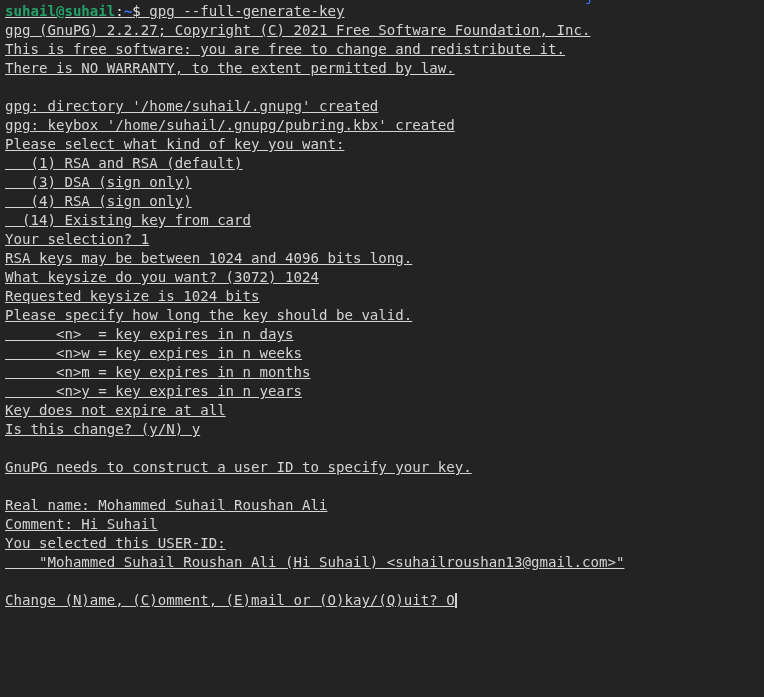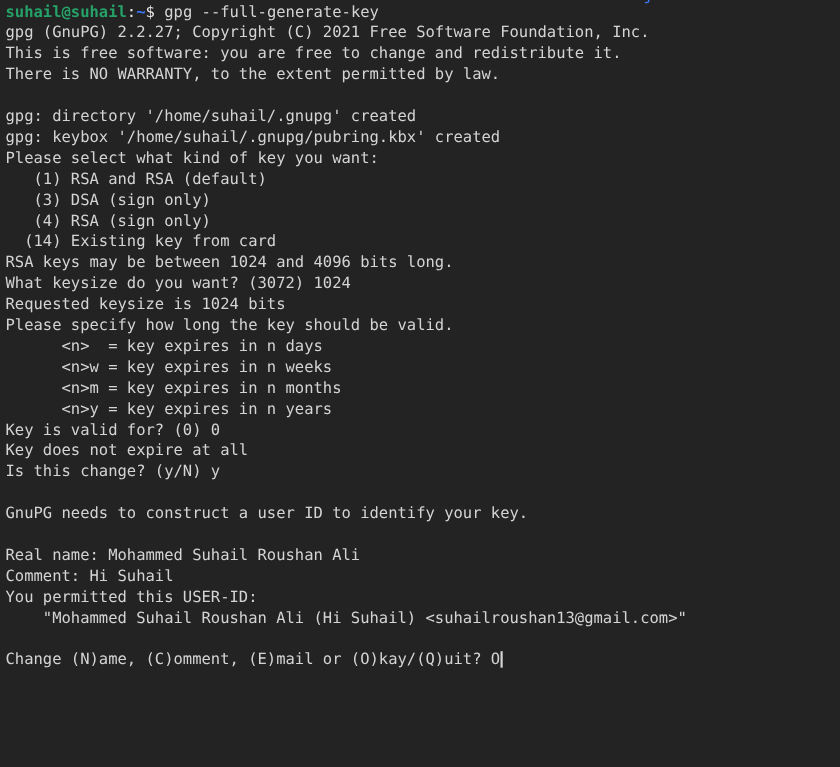--- a/index.html
+++ b/index.html
@@ -28,20 +28,21 @@
     padding-top: 2px;
   }
   .line {
     font-size: 14.1px;
     line-height: 19px;
     height: 19px;
     white-space: pre;
     color: #d4d4d4;
     letter-spacing: 0px;
     font-family: "DejaVu Sans Mono", "Liberation Mono", monospace;
+    text-decoration: underline;
   }
   .line.blank {
     height: 19px;
   }
   
   .scrolled-remnant {
     position: absolute;
     top: -13px;
     left: 580px;
     font-size: 14.1px;
@@ -79,37 +80,37 @@
         <div class="line">This is free software: you are free to change and redistribute it.</div>
         <div class="line">There is NO WARRANTY, to the extent permitted by law.</div>
         <div class="line blank"></div>
         <div class="line">gpg: directory '/home/suhail/.gnupg' created</div>
         <div class="line">gpg: keybox '/home/suhail/.gnupg/pubring.kbx' created</div>
         <div class="line">Please select what kind of key you want:</div>
         <div class="line">   (1) RSA and RSA (default)</div>
         <div class="line">   (3) DSA (sign only)</div>
         <div class="line">   (4) RSA (sign only)</div>
         <div class="line">  (14) Existing key from card</div>
+        <div class="line">Your selection? 1</div>
         <div class="line">RSA keys may be between 1024 and 4096 bits long.</div>
         <div class="line">What keysize do you want? (3072) 1024</div>
         <div class="line">Requested keysize is 1024 bits</div>
         <div class="line">Please specify how long the key should be valid.</div>
         <div class="line">      &lt;n&gt;  = key expires in n days</div>
         <div class="line">      &lt;n&gt;w = key expires in n weeks</div>
         <div class="line">      &lt;n&gt;m = key expires in n months</div>
         <div class="line">      &lt;n&gt;y = key expires in n years</div>
-        <div class="line">Key is valid for? (0) 0</div>
         <div class="line">Key does not expire at all</div>
         <div class="line">Is this change? (y/N) y</div>
         <div class="line blank"></div>
-        <div class="line">GnuPG needs to construct a user ID to identify your key.</div>
+        <div class="line">GnuPG needs to construct a user ID to specify your key.</div>
         <div class="line blank"></div>
         <div class="line">Real name: Mohammed Suhail Roushan Ali</div>
         <div class="line">Comment: Hi Suhail</div>
-        <div class="line">You permitted this USER-ID:</div>
+        <div class="line">You selected this USER-ID:</div>
         <div class="line">    "Mohammed Suhail Roushan Ali (Hi Suhail) &lt;suhailroushan13@gmail.com&gt;"</div>
         <div class="line blank"></div>
       </div>
 
     <div class="line"><span>Change (N)ame, (C)omment, (E)mail or (O)kay/(Q)uit? O</span><span class="cursor"></span></div>
 
   </div>
 </div>
 
 </body></html>

